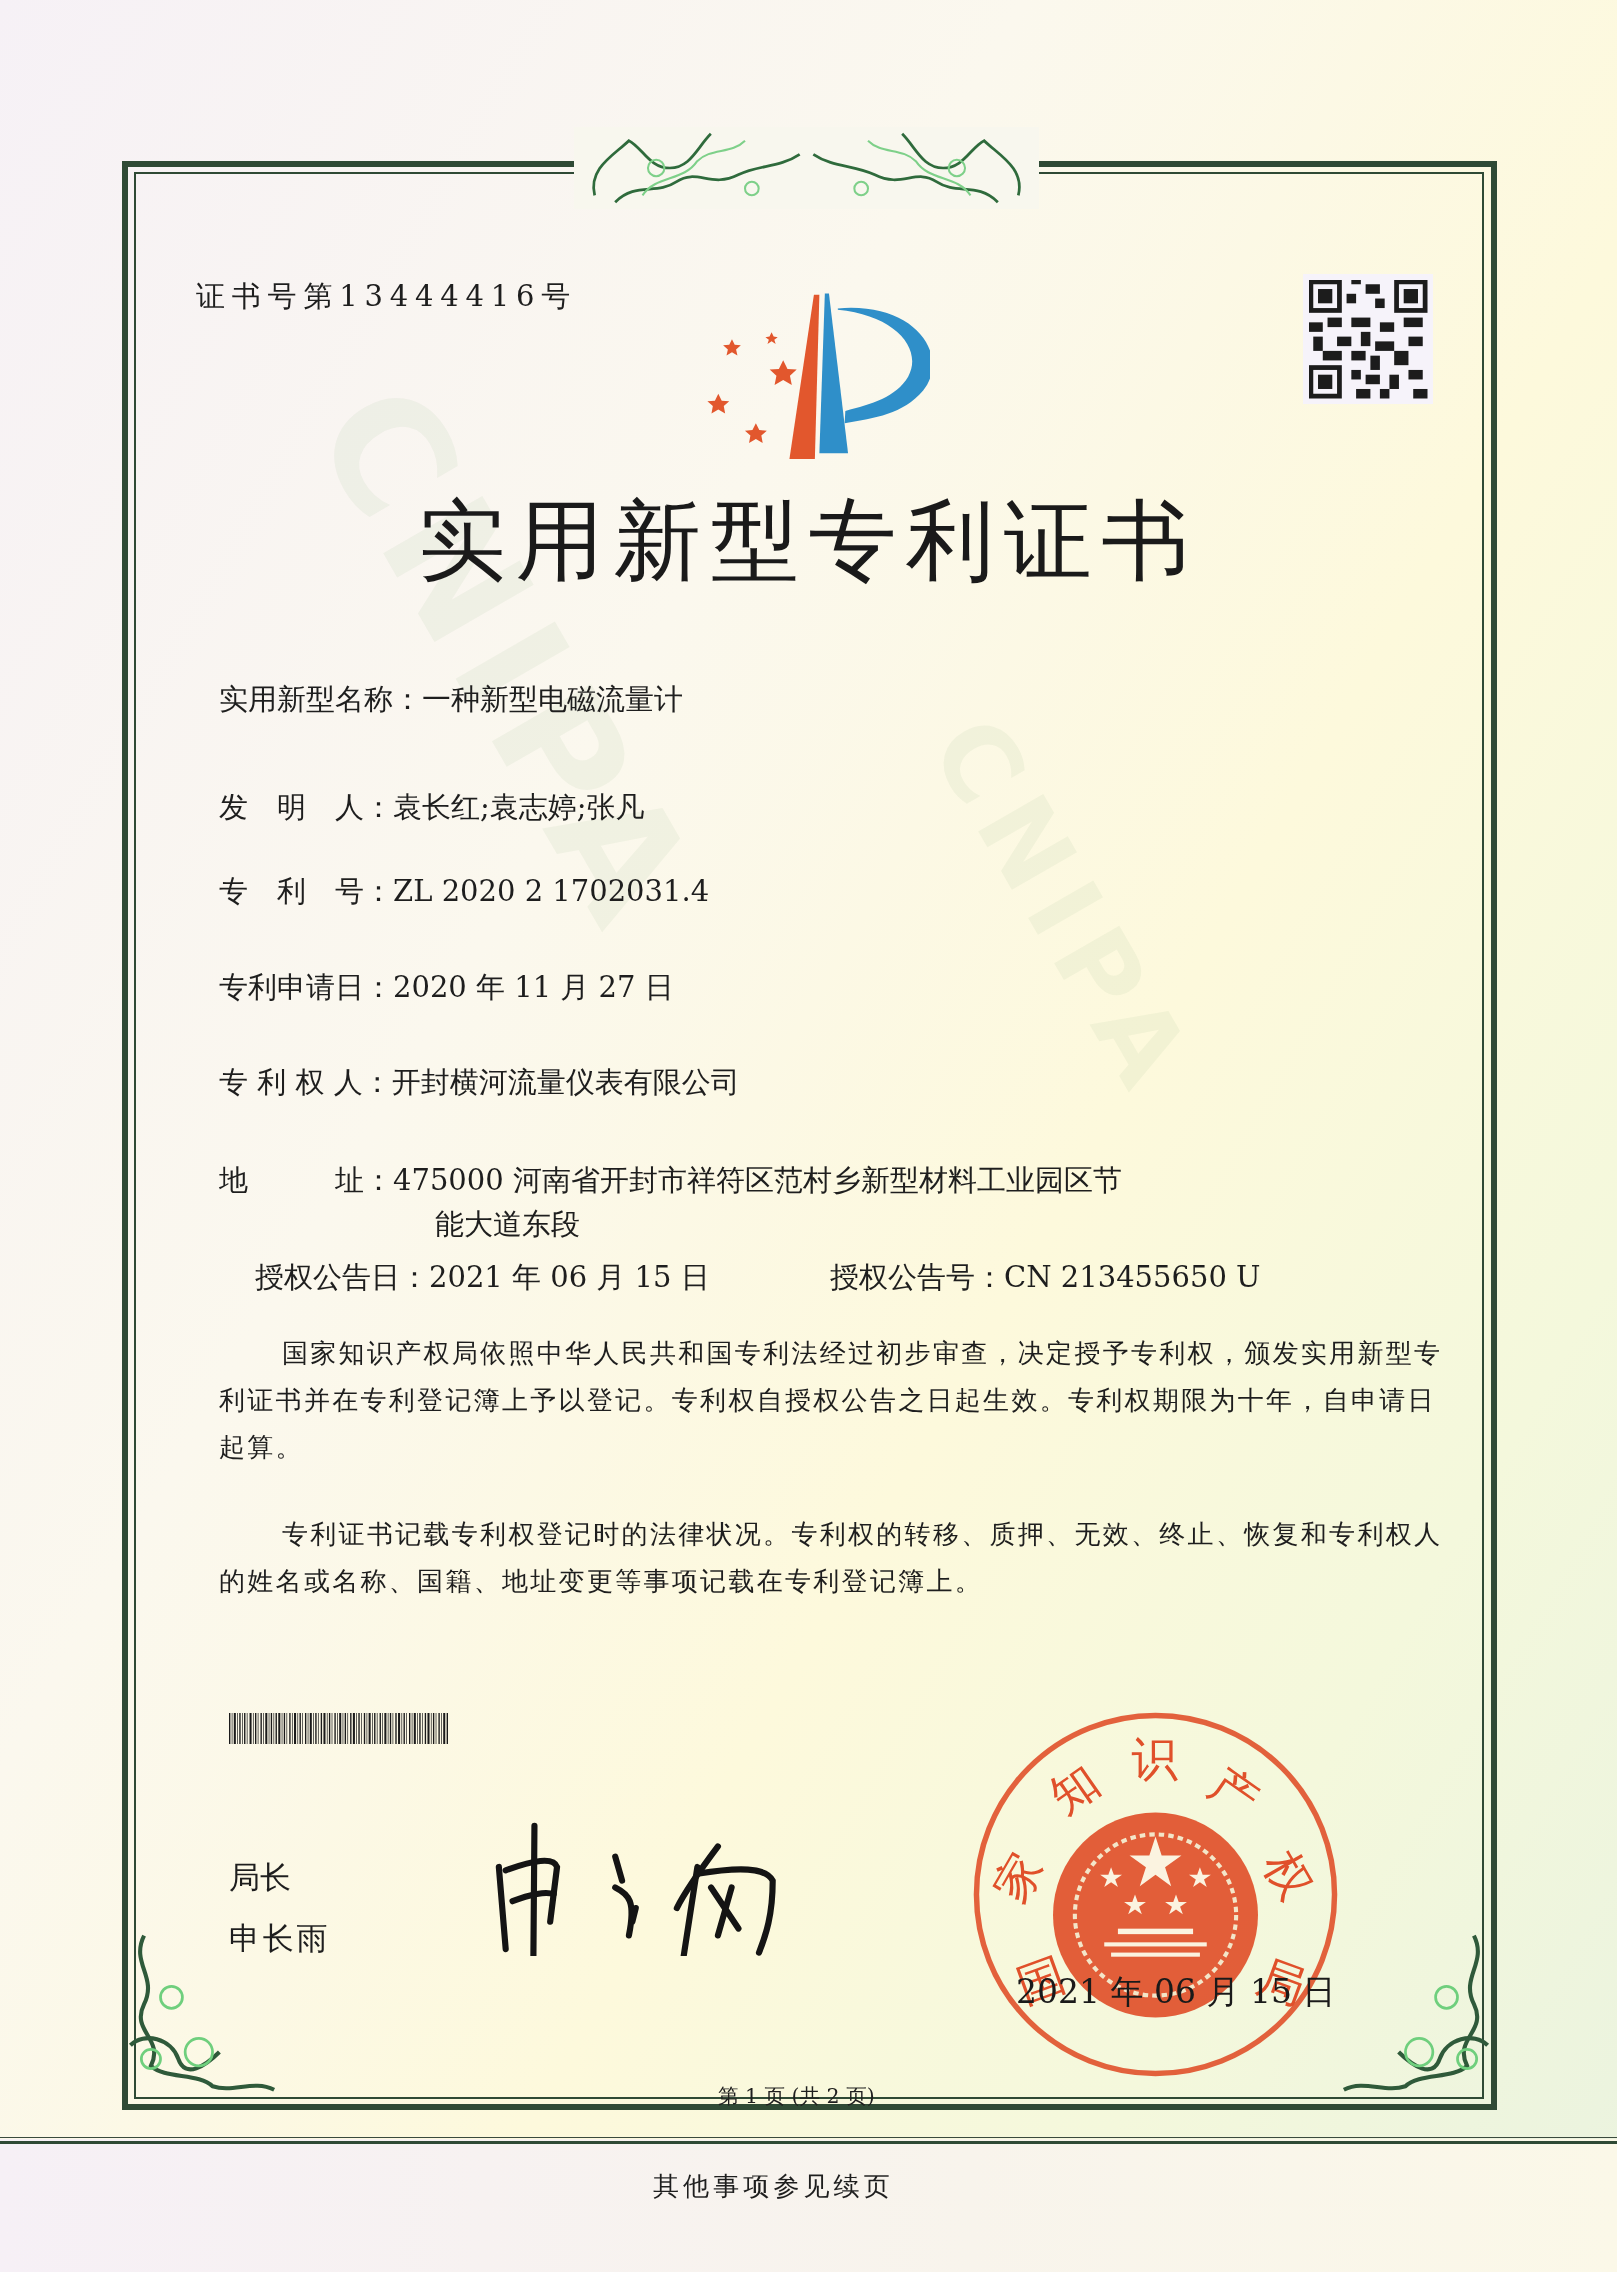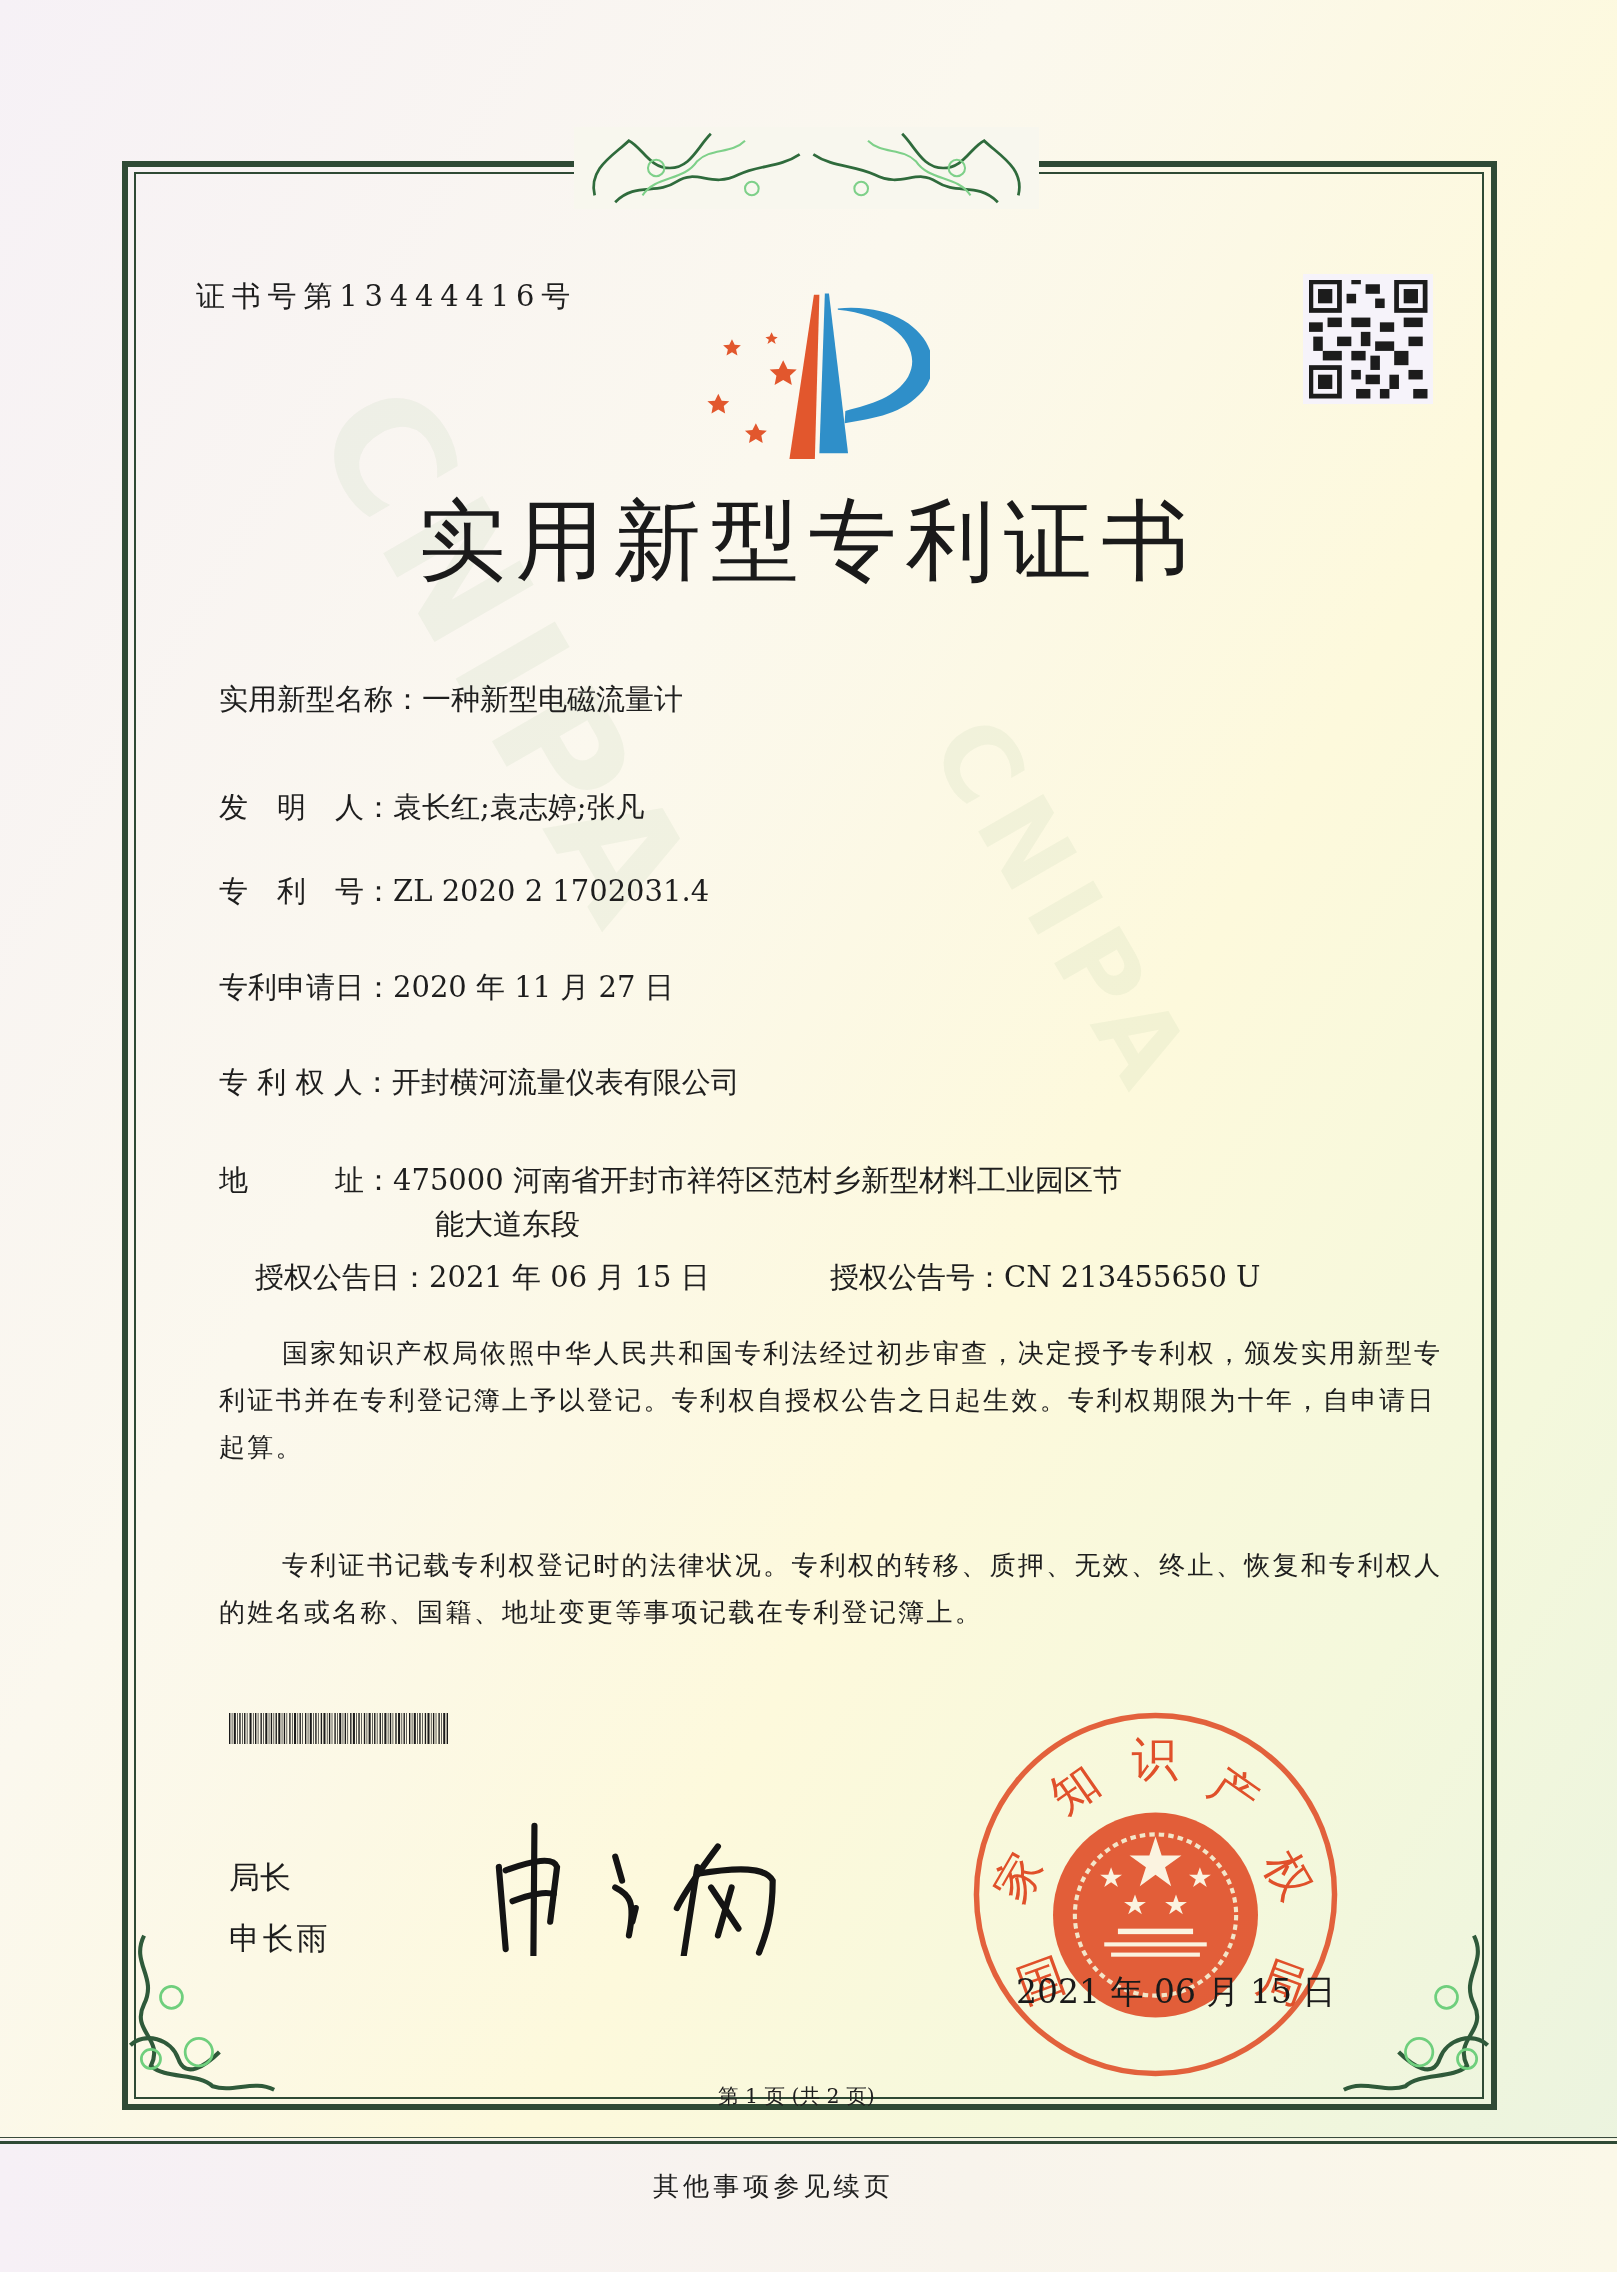--- a/index.html
+++ b/index.html
@@ -192,21 +192,21 @@
 </div>
 <div class="addr-cont">能大道东段</div>
 <div class="field" style="top:1258px;margin-left:36px;">
   <span class="label">授权公告日：</span><span class="value">2021 年 06 月 15 日</span>
 </div>
 <div class="pub-no">
   <span>授权公告号：</span><span>CN 213455650 U</span>
 </div>
 
 <div class="para" style="top:1330px;">国家知识产权局依照中华人民共和国专利法经过初步审查，决定授予专利权，颁发实用新型专利证书并在专利登记簿上予以登记。专利权自授权公告之日起生效。专利权期限为十年，自申请日起算。</div>
-<div class="para" style="top:1542px;">专利证书记载专利权登记时的法律状况。专利权的转移、质押、无效、终止、恢复和专利权人的姓名或名称、国籍、地址变更等事项记载在专利登记簿上。</div>
+<div class="para" style="top:1511px;">专利证书记载专利权登记时的法律状况。专利权的转移、质押、无效、终止、恢复和专利权人的姓名或名称、国籍、地址变更等事项记载在专利登记簿上。</div>
 
 <svg class="barcode" viewBox="0 0 320 45" preserveAspectRatio="none">
   <g fill="#1a1a1a">
     <rect x="0" y="0" width="2" height="45"></rect>
       <rect x="4" y="0" width="1" height="45"></rect>
       <rect x="7" y="0" width="3" height="45"></rect>
       <rect x="12" y="0" width="1" height="45"></rect>
     <rect x="15" y="0" width="2" height="45"></rect>
       <rect x="19" y="0" width="1" height="45"></rect>
       <rect x="22" y="0" width="2" height="45"></rect>

